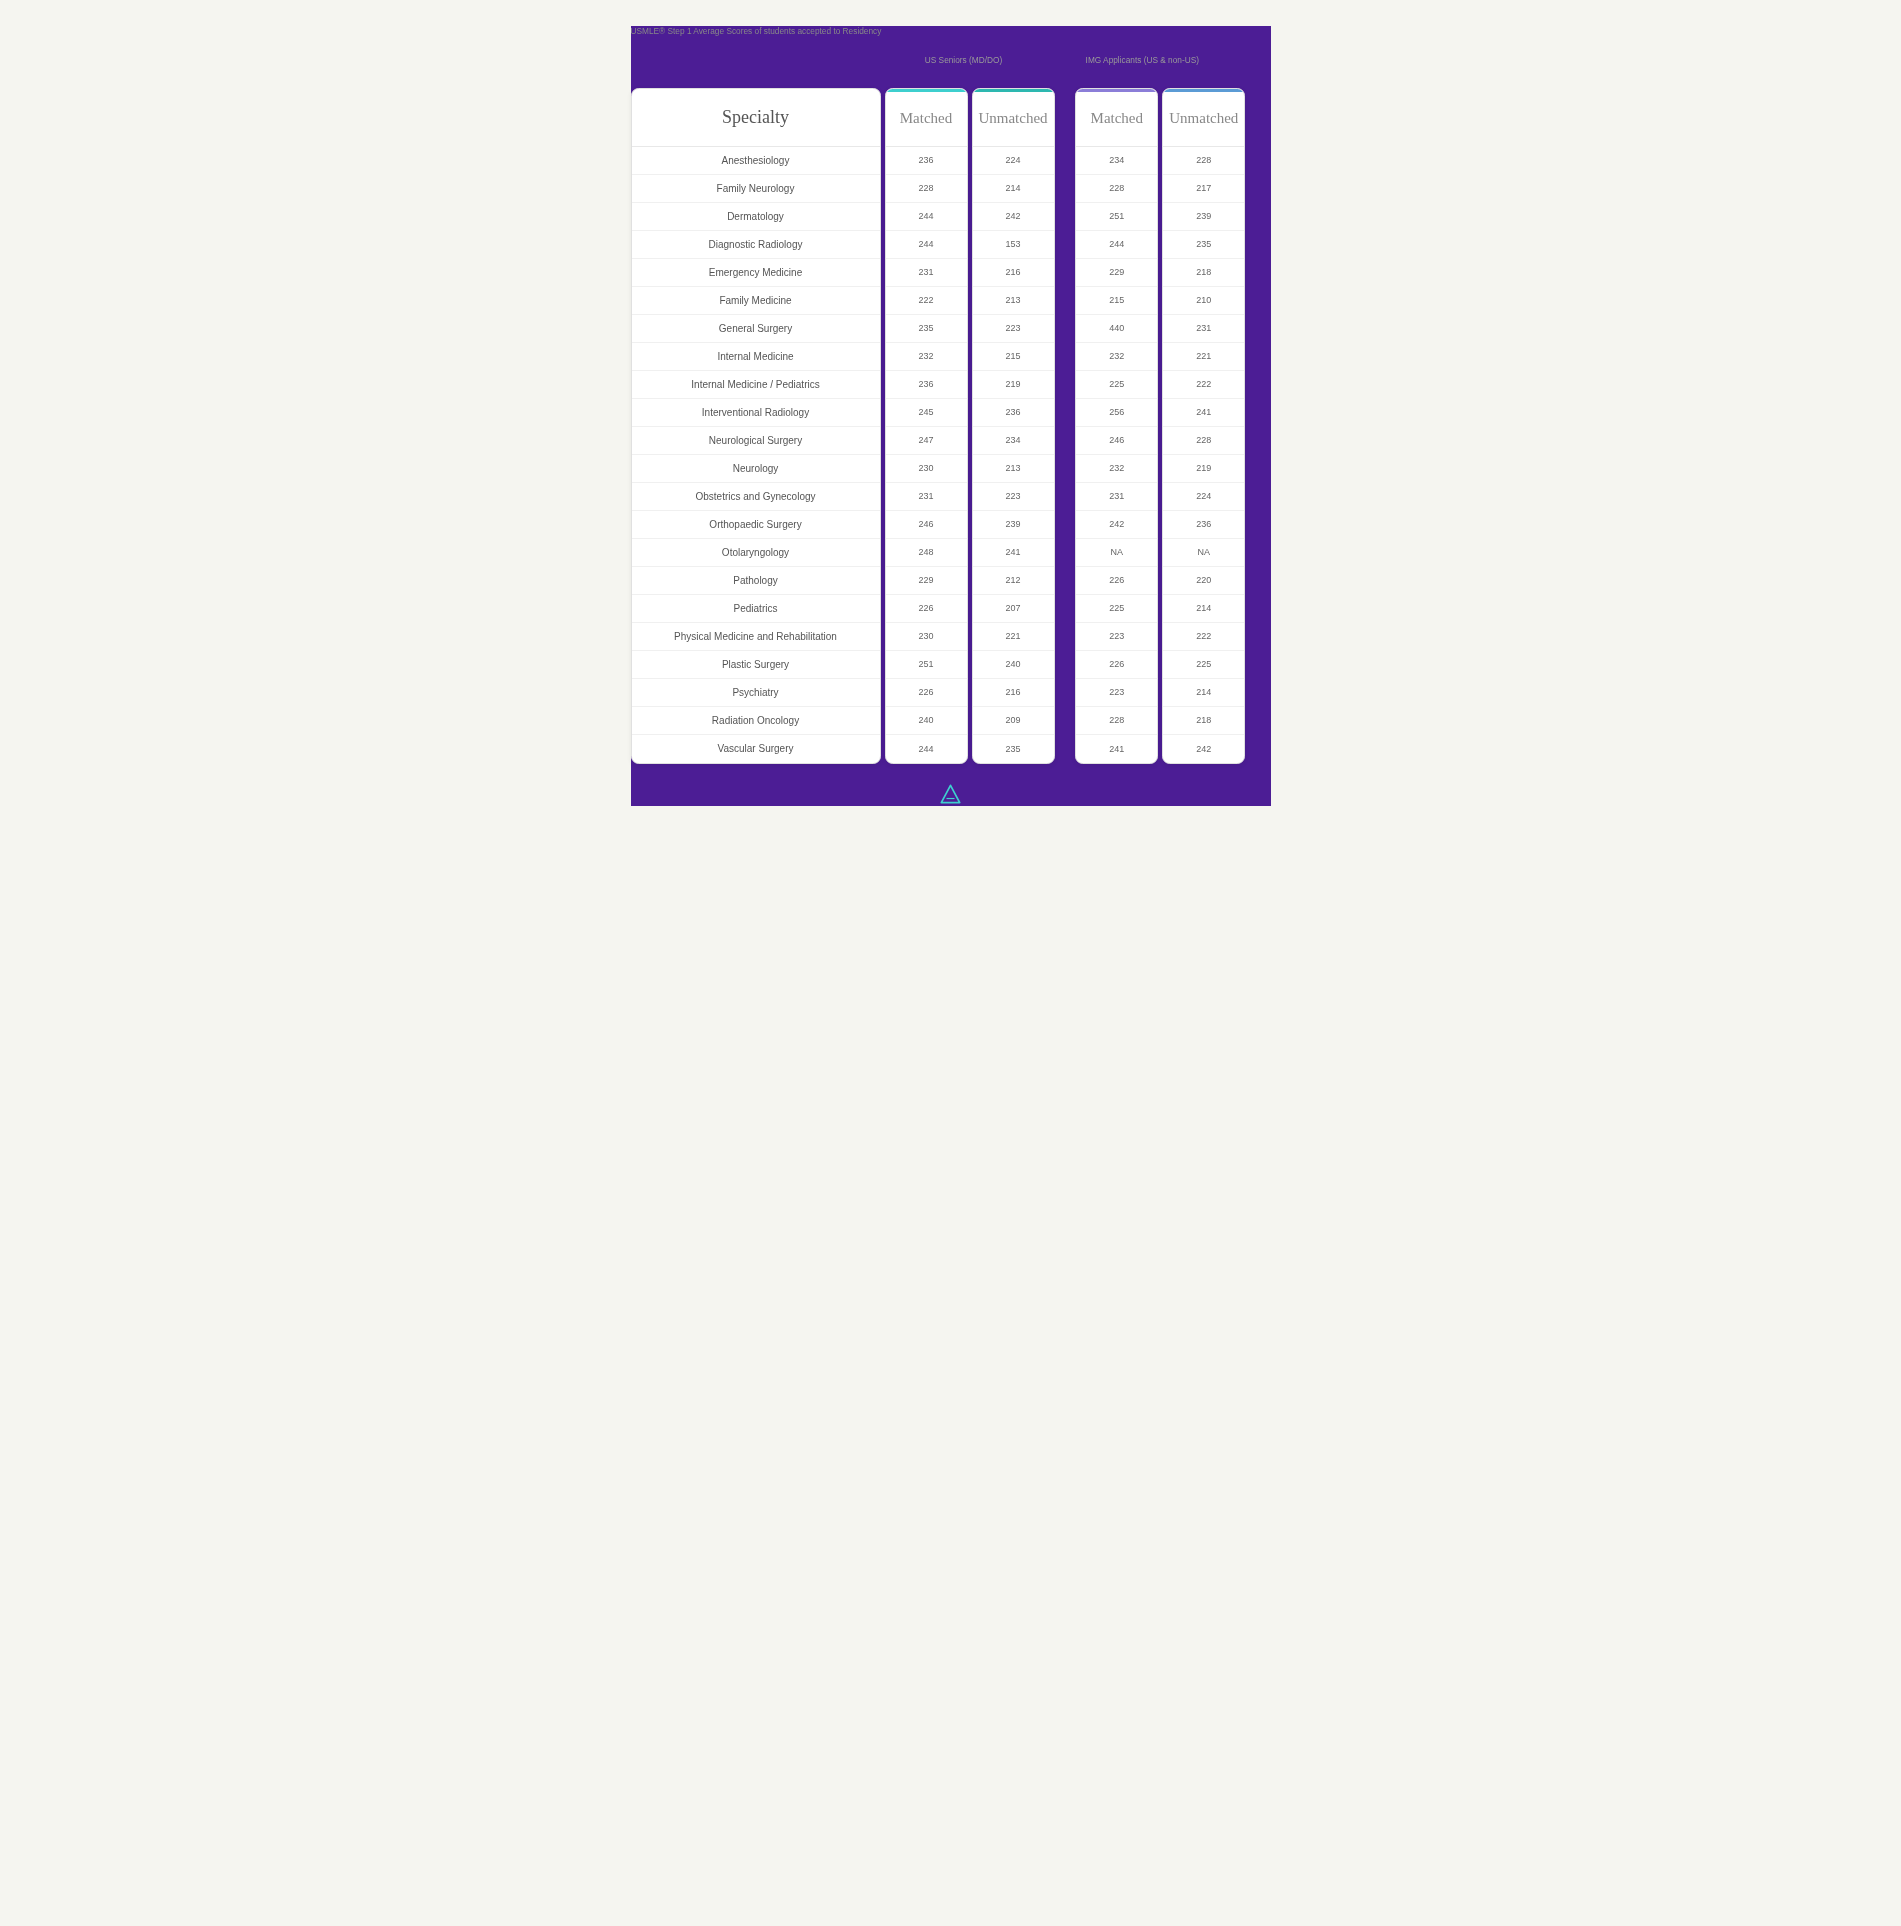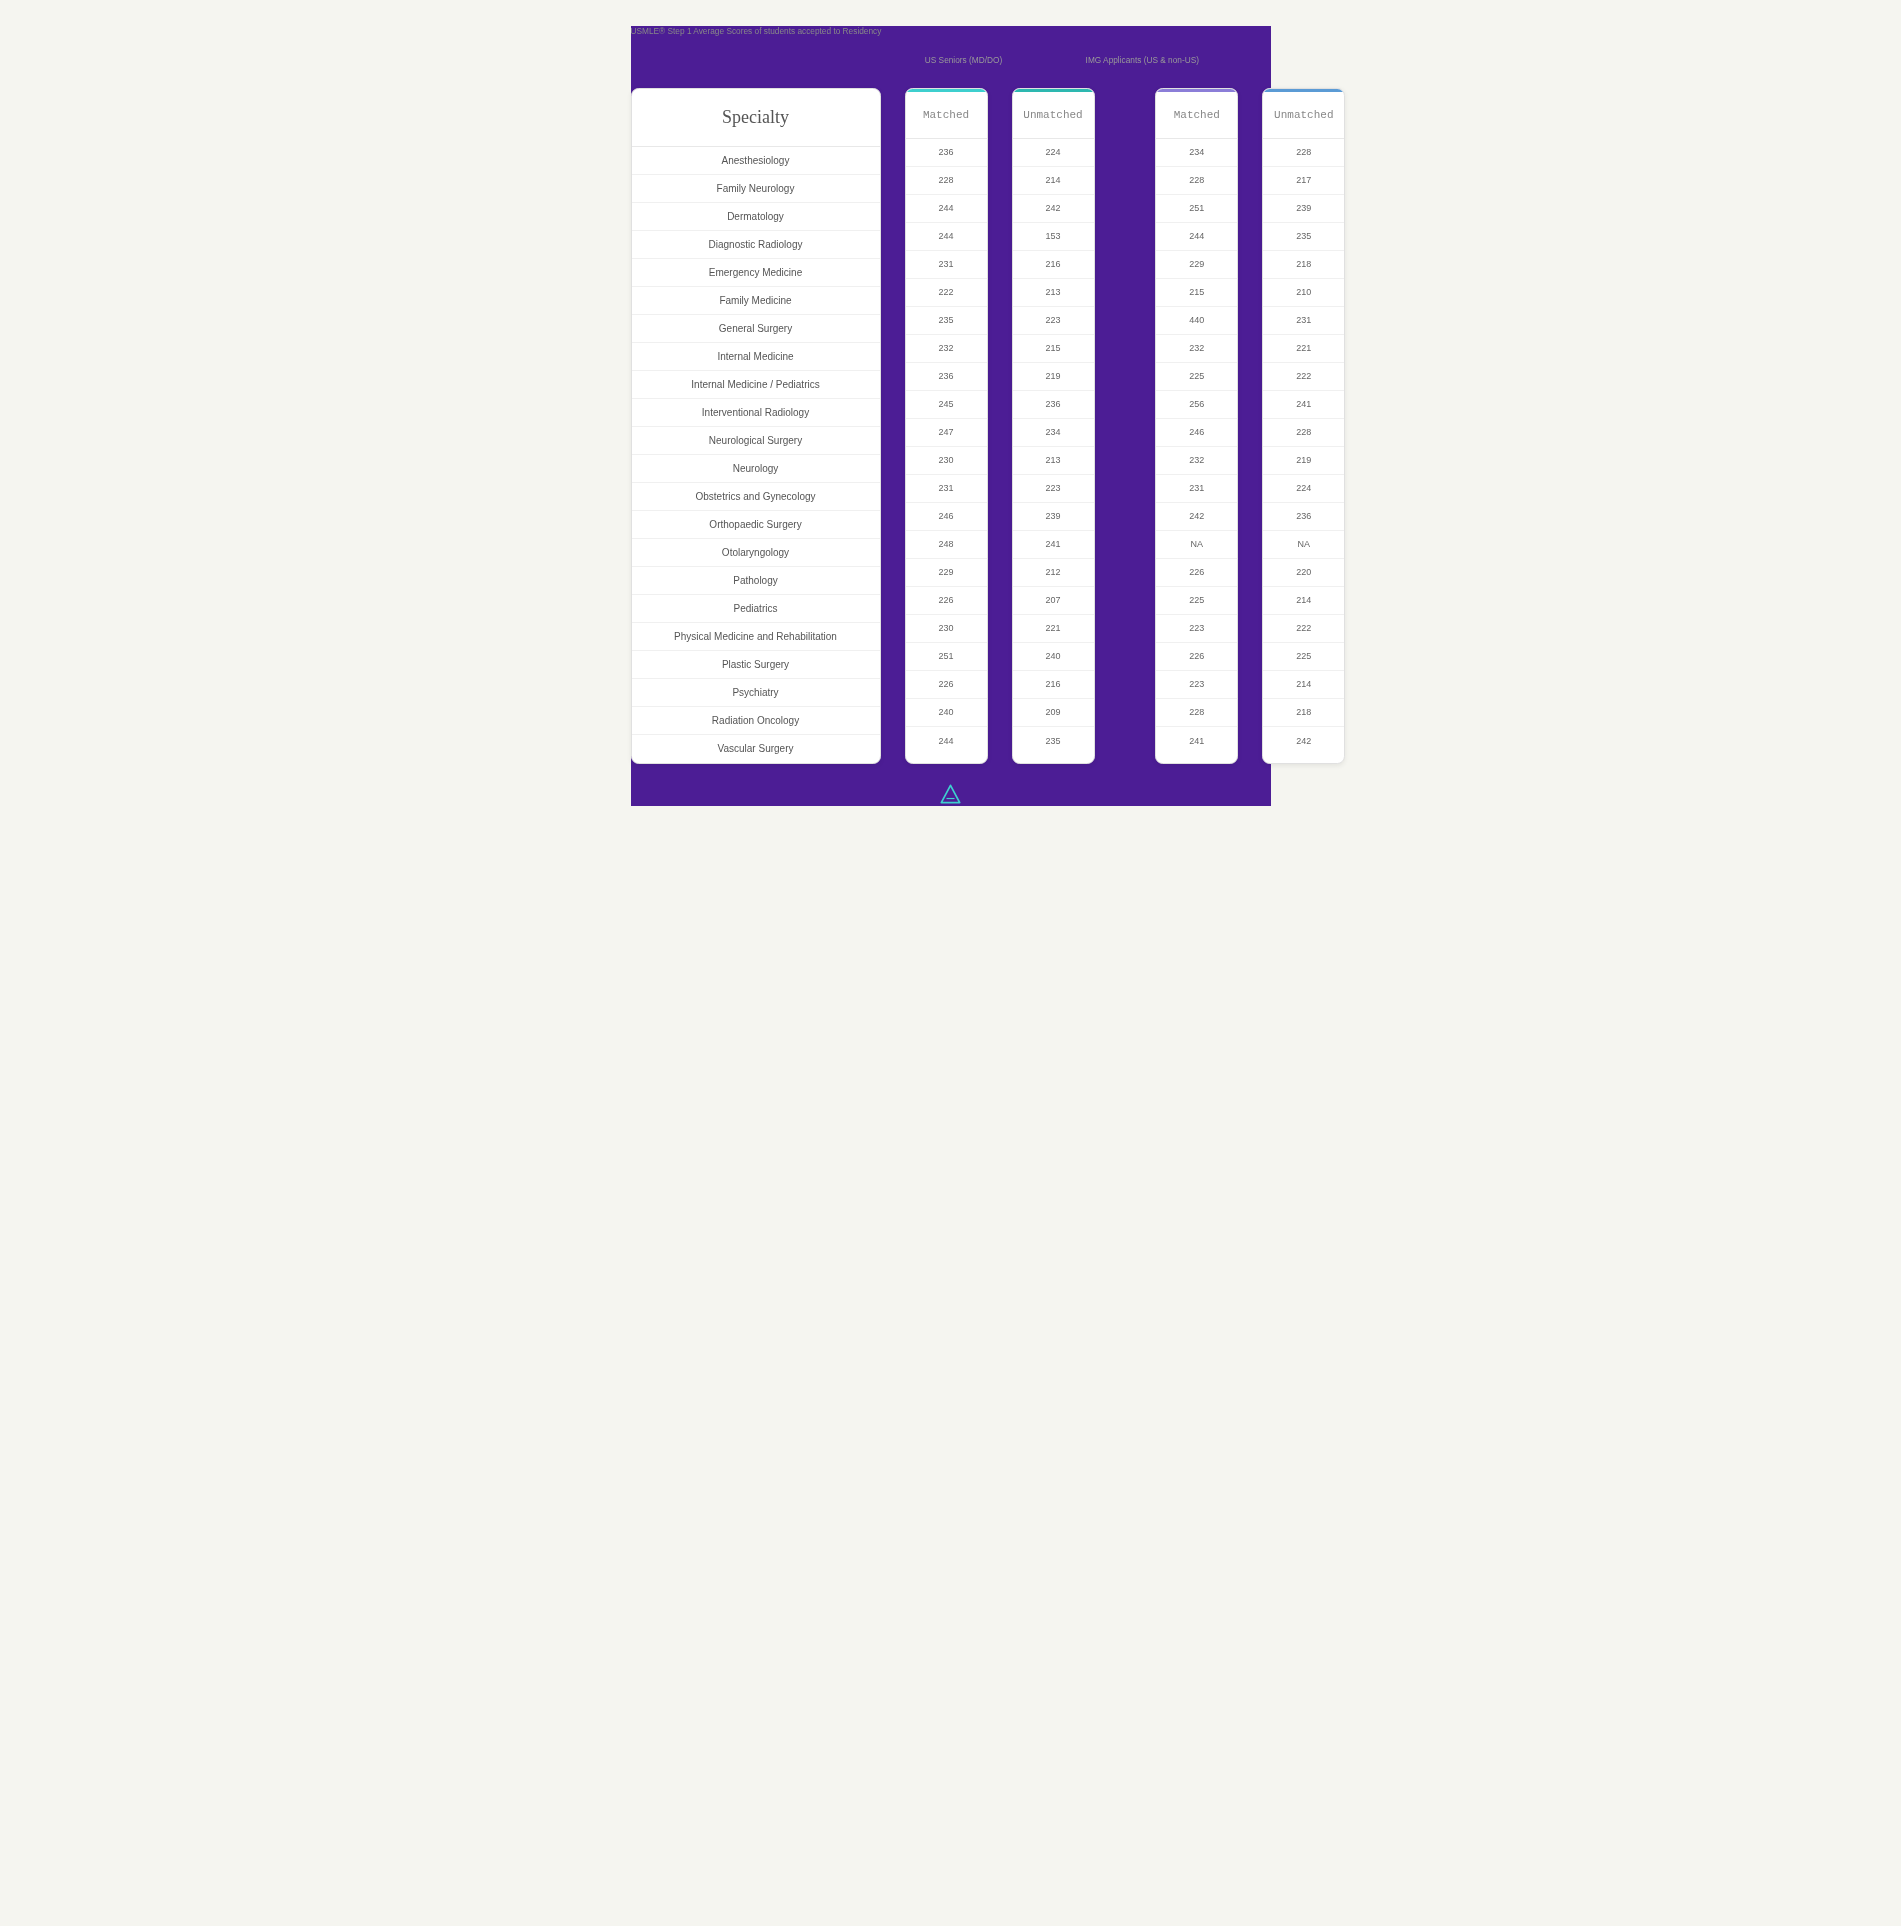--- a/index.html
+++ b/index.html
@@ -32,21 +32,21 @@
     .group-label {
       width: 166px;
       text-align: center;
       font-family: Arial, sans-serif;
       font-size: 8.3px;
       color: #999;
       padding-bottom: 23px;
     }
     .table-outer {
       display: flex;
-      gap: 24px;
+      gap: 4px;
     }
     
     .specialty-card {
       width: 250px;
       background: #fff;
       border-radius: 7.7px;
       border: 1px solid #e0e0e0;
       box-shadow: 0 1.3px 5.1px rgba(0,0,0,0.07);
       overflow: hidden;
       flex-shrink: 0;
@@ -80,28 +80,28 @@
     .data-col-card {
       width: 83px;
       background: #fff;
       border-radius: 7.7px;
       border: 1px solid #e0e0e0;
       box-shadow: 0 1.3px 5.1px rgba(0,0,0,0.07);
       overflow: hidden;
       flex-shrink: 0;
     }
     .data-col-header {
-      height: 50px;
+      height: 58px;
       display: flex;
       align-items: center;
       justify-content: center;
       border-bottom: 0.6px solid #e8e8e8;
       border-top: 3.8px solid transparent;
-      font-family: Liberation Mono, monospace;
-      font-size: 11px;
+      font-family: Liberation Serif, serif;
+      font-size: 15px;
       color: #888;
       font-weight: 400;
       text-align: center;
     }
     .data-col-header.cyan { border-top-color: #3ecfce; }
     .data-col-header.teal { border-top-color: #2db8b0; }
     .data-col-header.purple { border-top-color: #8b7ed8; }
     .data-col-header.blue { border-top-color: #5b9bd5; }
 
     .data-cell {

